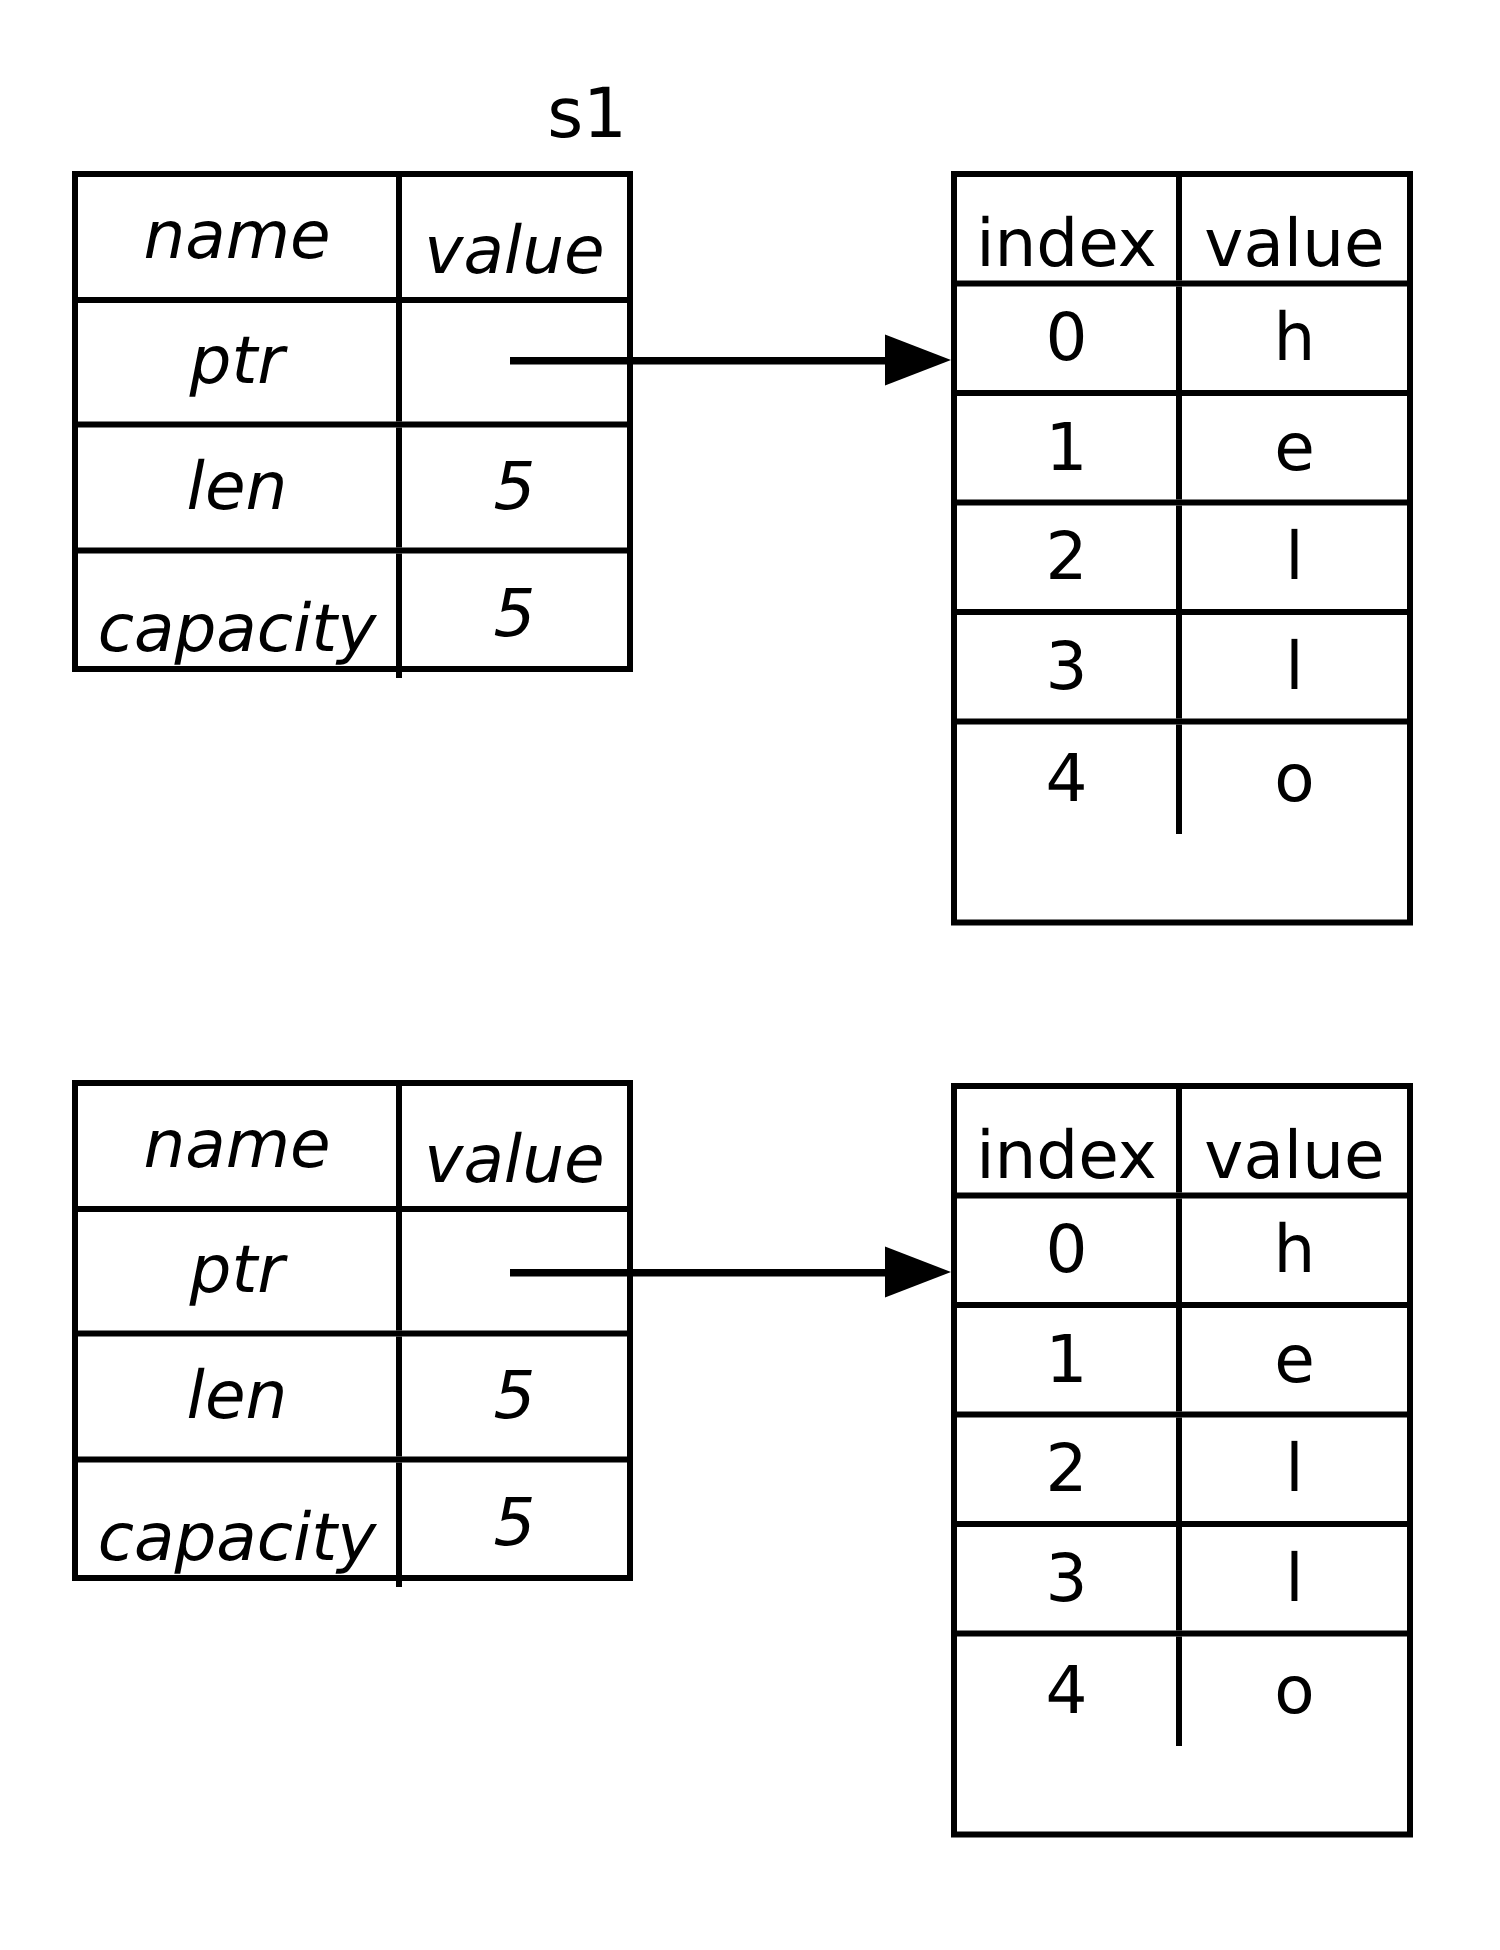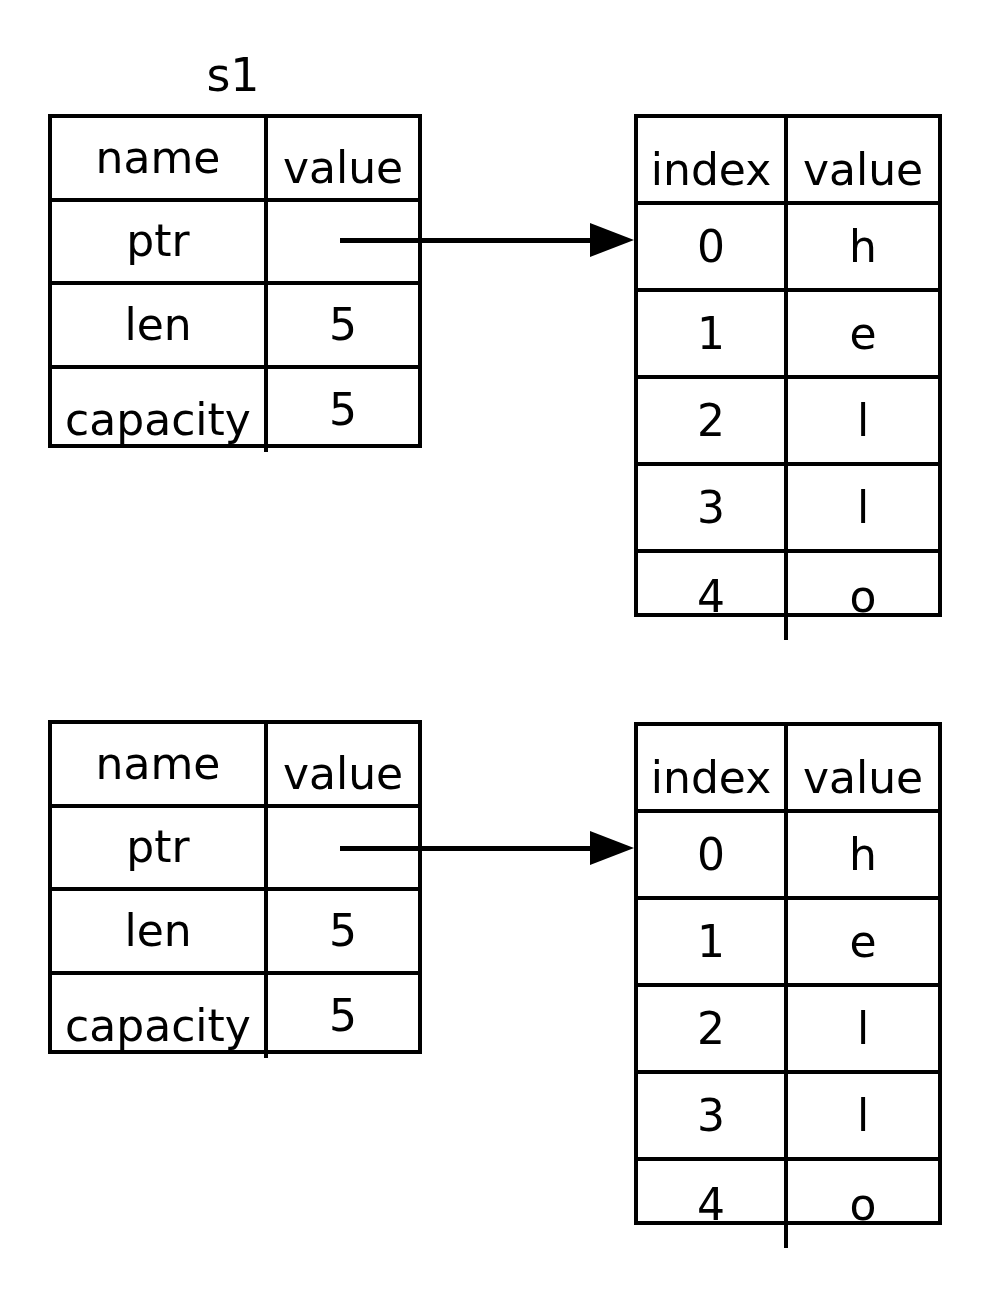--- a/index.html
+++ b/index.html
@@ -18,21 +18,21 @@
     position: relative;
     width: 1000px;
     height: 1300px;
   }
 
   
   .group-label {
     position: absolute;
     font-size: 46px;
     line-height: 1;
-    text-align: center;
+    text-align: right;
     white-space: nowrap;
     color: #000;
   }
 
   
   .tbl {
     position: absolute;
     border: 4px solid #000;
     box-sizing: border-box;
     background: #fff;
@@ -54,28 +54,28 @@
     line-height: 1;
     white-space: nowrap;
     overflow: visible;
     position: relative;
   }
   .cell.col-left {
     border-right: 4px solid #000;
   }
 
   
-  .tbl-struct { width: 374px; }
+  .tbl-struct { width: 374px; font-style: italic; }
   .tbl-struct .row { height: 83.5px; }
   .tbl-struct .col-left  { width: 216px; }
   .tbl-struct .col-right { width: 150px; }
 
   
   .tbl-array { width: 308px; }
-  .tbl-array .row { height: 87px; }
+  .tbl-array .row { height: 73px; }
   .tbl-array .col-left  { width: 150px; }
   .tbl-array .col-right { width: 150px; }
 
   
   .overflow-text {
     position: absolute;
     left: 50%;
     transform: translateX(-50%);
     white-space: nowrap;
     margin-top: 20px;

